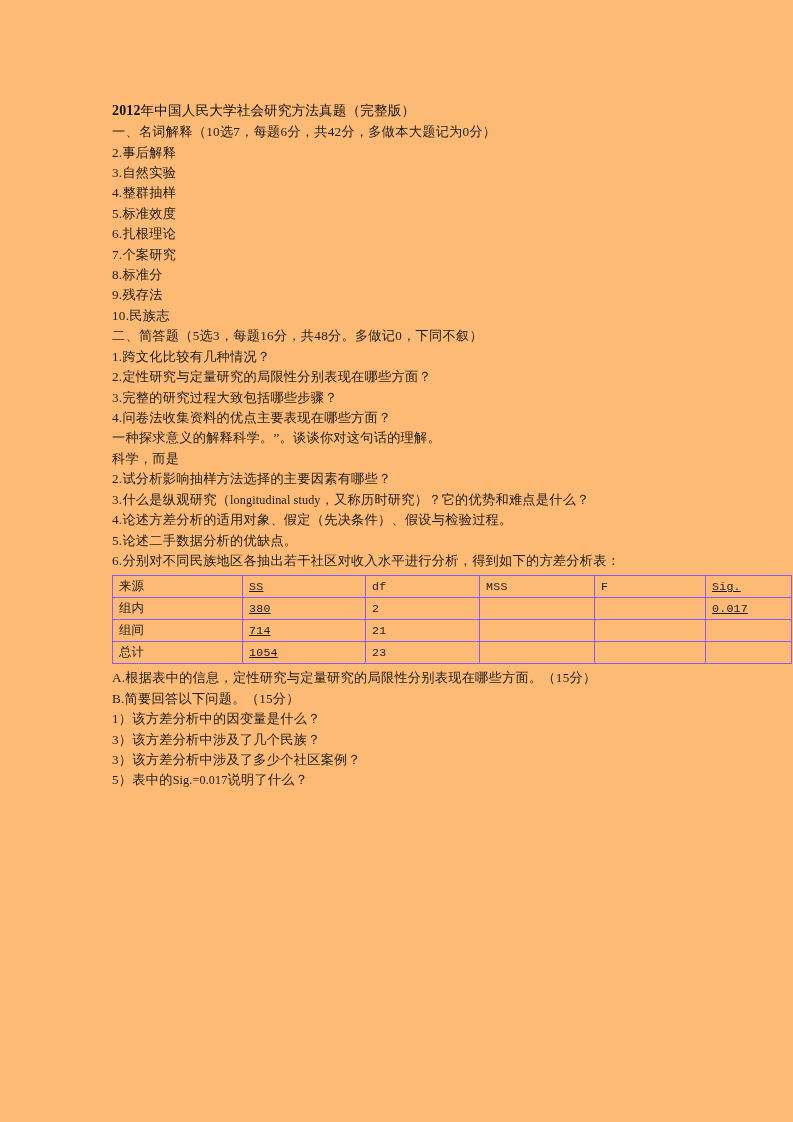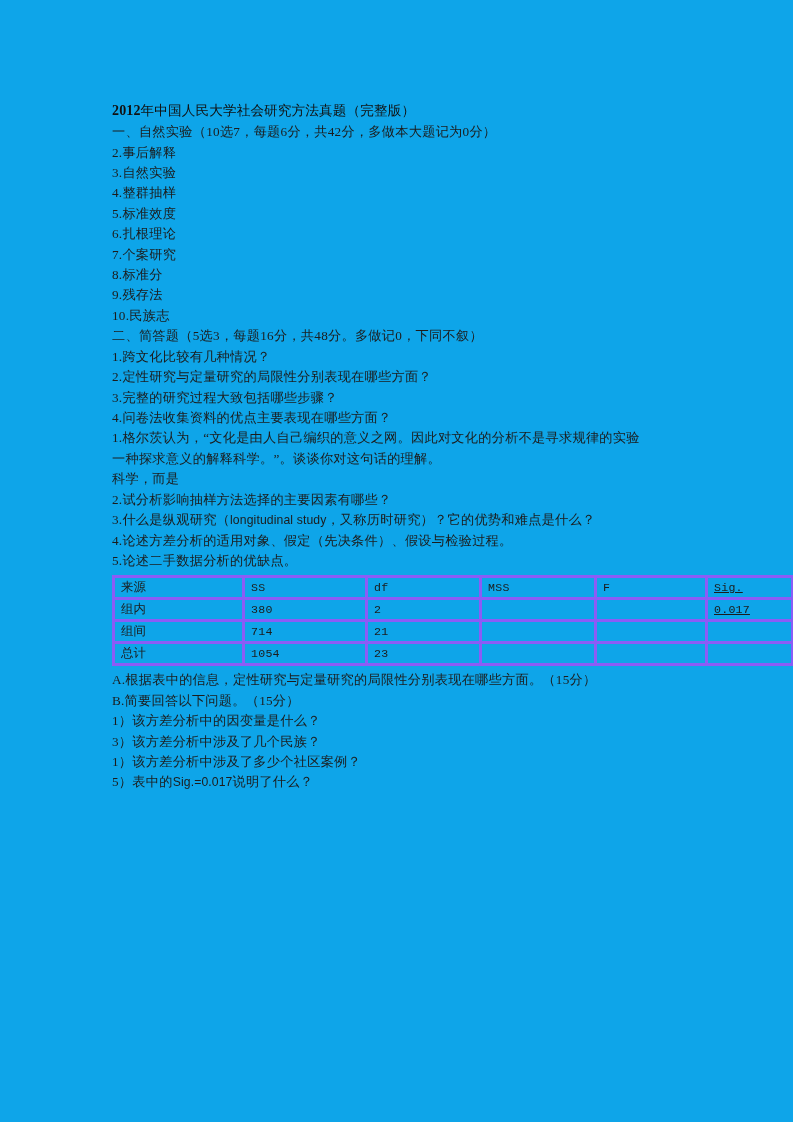--- a/index.html
+++ b/index.html
@@ -16,21 +16,21 @@
     color: #1a1a1a;
     -webkit-font-smoothing: antialiased;
   }
 
   .page {
     position: absolute;
     left: 0;
     top: 0;
     width: 793px;
     height: 1122px;
-    background: #0ea5e9;
+    background: #fdba74;
     box-sizing: border-box;
     padding: 100px 0 0 112px;
   }
 
   .doc-body {
     width: 680px;
   }
 
   
   .line {
@@ -53,93 +53,93 @@
     font-weight: 700;
     font-size: 14px;
   }
 
   .section-head {
     font-size: 13.2px;
     line-height: 20.6px;
   }
 
   .mono {
-    font-family: Liberation Sans, sans-serif;
+    font-family: Liberation Serif, serif;
     font-size: 12.2px;
     letter-spacing: 0.01em;
     margin-top: 8px;
   }
 
   
   .anova-table {
     border-collapse: collapse;
     width: 679px;
     margin-top: 4px;
     margin-bottom: 4px;
     table-layout: fixed;
   }
   .anova-table td,
   .anova-table th {
-    border: 3px solid #8b5cf6;
+    border: 1px solid #8b5cf6;
     height: 22px;
     padding: 1px 6px;
     font-size: 12.4px;
     font-weight: normal;
     text-align: left;
     vertical-align: middle;
     font-family: "Liberation Serif", "DejaVu Serif", serif;
     color: #1c1c1c;
     box-sizing: border-box;
     overflow: hidden;
   }
   .anova-table td.latin,
   .anova-table th.latin {
     font-family: "Liberation Mono", "DejaVu Sans Mono", monospace;
     font-size: 11.6px;
     letter-spacing: 0.02em;
   }
   .col-source { width: 130px; }
-  .col-ss     { width: 123px; }
+  .col-ss     { width: 123px; text-decoration: underline; }
   .col-df     { width: 114px; }
   .col-mss    { width: 115px; }
   .col-f      { width: 111px; }
   .col-sig    { width: 86px; text-decoration: underline; }
 </style>
 </head>
 <body>
 
 <div class="page">
   <div class="doc-body">
 
     <div class="line title-line"><span class="num">2012</span><span>年中国人民大学社会研究方法真题（完整版）</span></div>
 
-    <div class="line section-head">一、自然实验（10选7，每题6分，共42分，多做本大题记为0分）</div>
+    <div class="line section-head">一、名词解释（10选7，每题6分，共42分，多做本大题记为0分）</div>
     <div class="line">2.事后解释</div>
     <div class="line">3.自然实验</div>
     <div class="line">4.整群抽样</div>
     <div class="line">5.标准效度</div>
     <div class="line">6.扎根理论</div>
     <div class="line">7.个案研究</div>
     <div class="line">8.标准分</div>
     <div class="line">9.残存法</div>
     <div class="line">10.民族志</div>
 
     <div class="line section-head">二、简答题（5选3，每题16分，共48分。多做记0，下同不叙）</div>
     <div class="line">1.跨文化比较有几种情况？</div>
     <div class="line">2.定性研究与定量研究的局限性分别表现在哪些方面？</div>
     <div class="line">3.完整的研究过程大致包括哪些步骤？</div>
     <div class="line">4.问卷法收集资料的优点主要表现在哪些方面？</div>
 
-    <div class="line">1.格尔茨认为，“文化是由人自己编织的意义之网。因此对文化的分析不是寻求规律的实验</div>
     <div class="line">一种探求意义的解释科学。”。谈谈你对这句话的理解。</div>
     <div class="line">科学，而是</div>
     <div class="line">2.试分析影响抽样方法选择的主要因素有哪些？</div>
     <div class="line"><span>3.什么是纵观研究（</span><span class="mono">longitudinal study</span><span>，又称历时研究）？它的优势和难点是什么？</span></div>
     <div class="line">4.论述方差分析的适用对象、假定（先决条件）、假设与检验过程。</div>
     <div class="line">5.论述二手数据分析的优缺点。</div>
+    <div class="line">6.分别对不同民族地区各抽出若干社区对收入水平进行分析，得到如下的方差分析表：</div>
 
     <table class="anova-table">
       <thead>
         <tr>
           <th class="col-source">来源</th>
           <th class="col-ss latin">SS</th>
           <th class="col-df latin">df</th>
           <th class="col-mss latin">MSS</th>
           <th class="col-f latin">F</th>
           <th class="col-sig latin">Sig.</th>
@@ -170,17 +170,17 @@
           <td class="col-f latin"></td>
           <td class="col-sig latin"></td>
         </tr>
       </tbody>
     </table>
 
     <div class="line">A.根据表中的信息，定性研究与定量研究的局限性分别表现在哪些方面。（15分）</div>
     <div class="line">B.简要回答以下问题。（15分）</div>
     <div class="line">1）该方差分析中的因变量是什么？</div>
     <div class="line">3）该方差分析中涉及了几个民族？</div>
-    <div class="line">1）该方差分析中涉及了多少个社区案例？</div>
+    <div class="line">3）该方差分析中涉及了多少个社区案例？</div>
     <div class="line"><span>5）表中的</span><span class="mono">Sig.=0.017</span><span>说明了什么？</span></div>
 
   </div>
 </div>
 
 </body></html>

